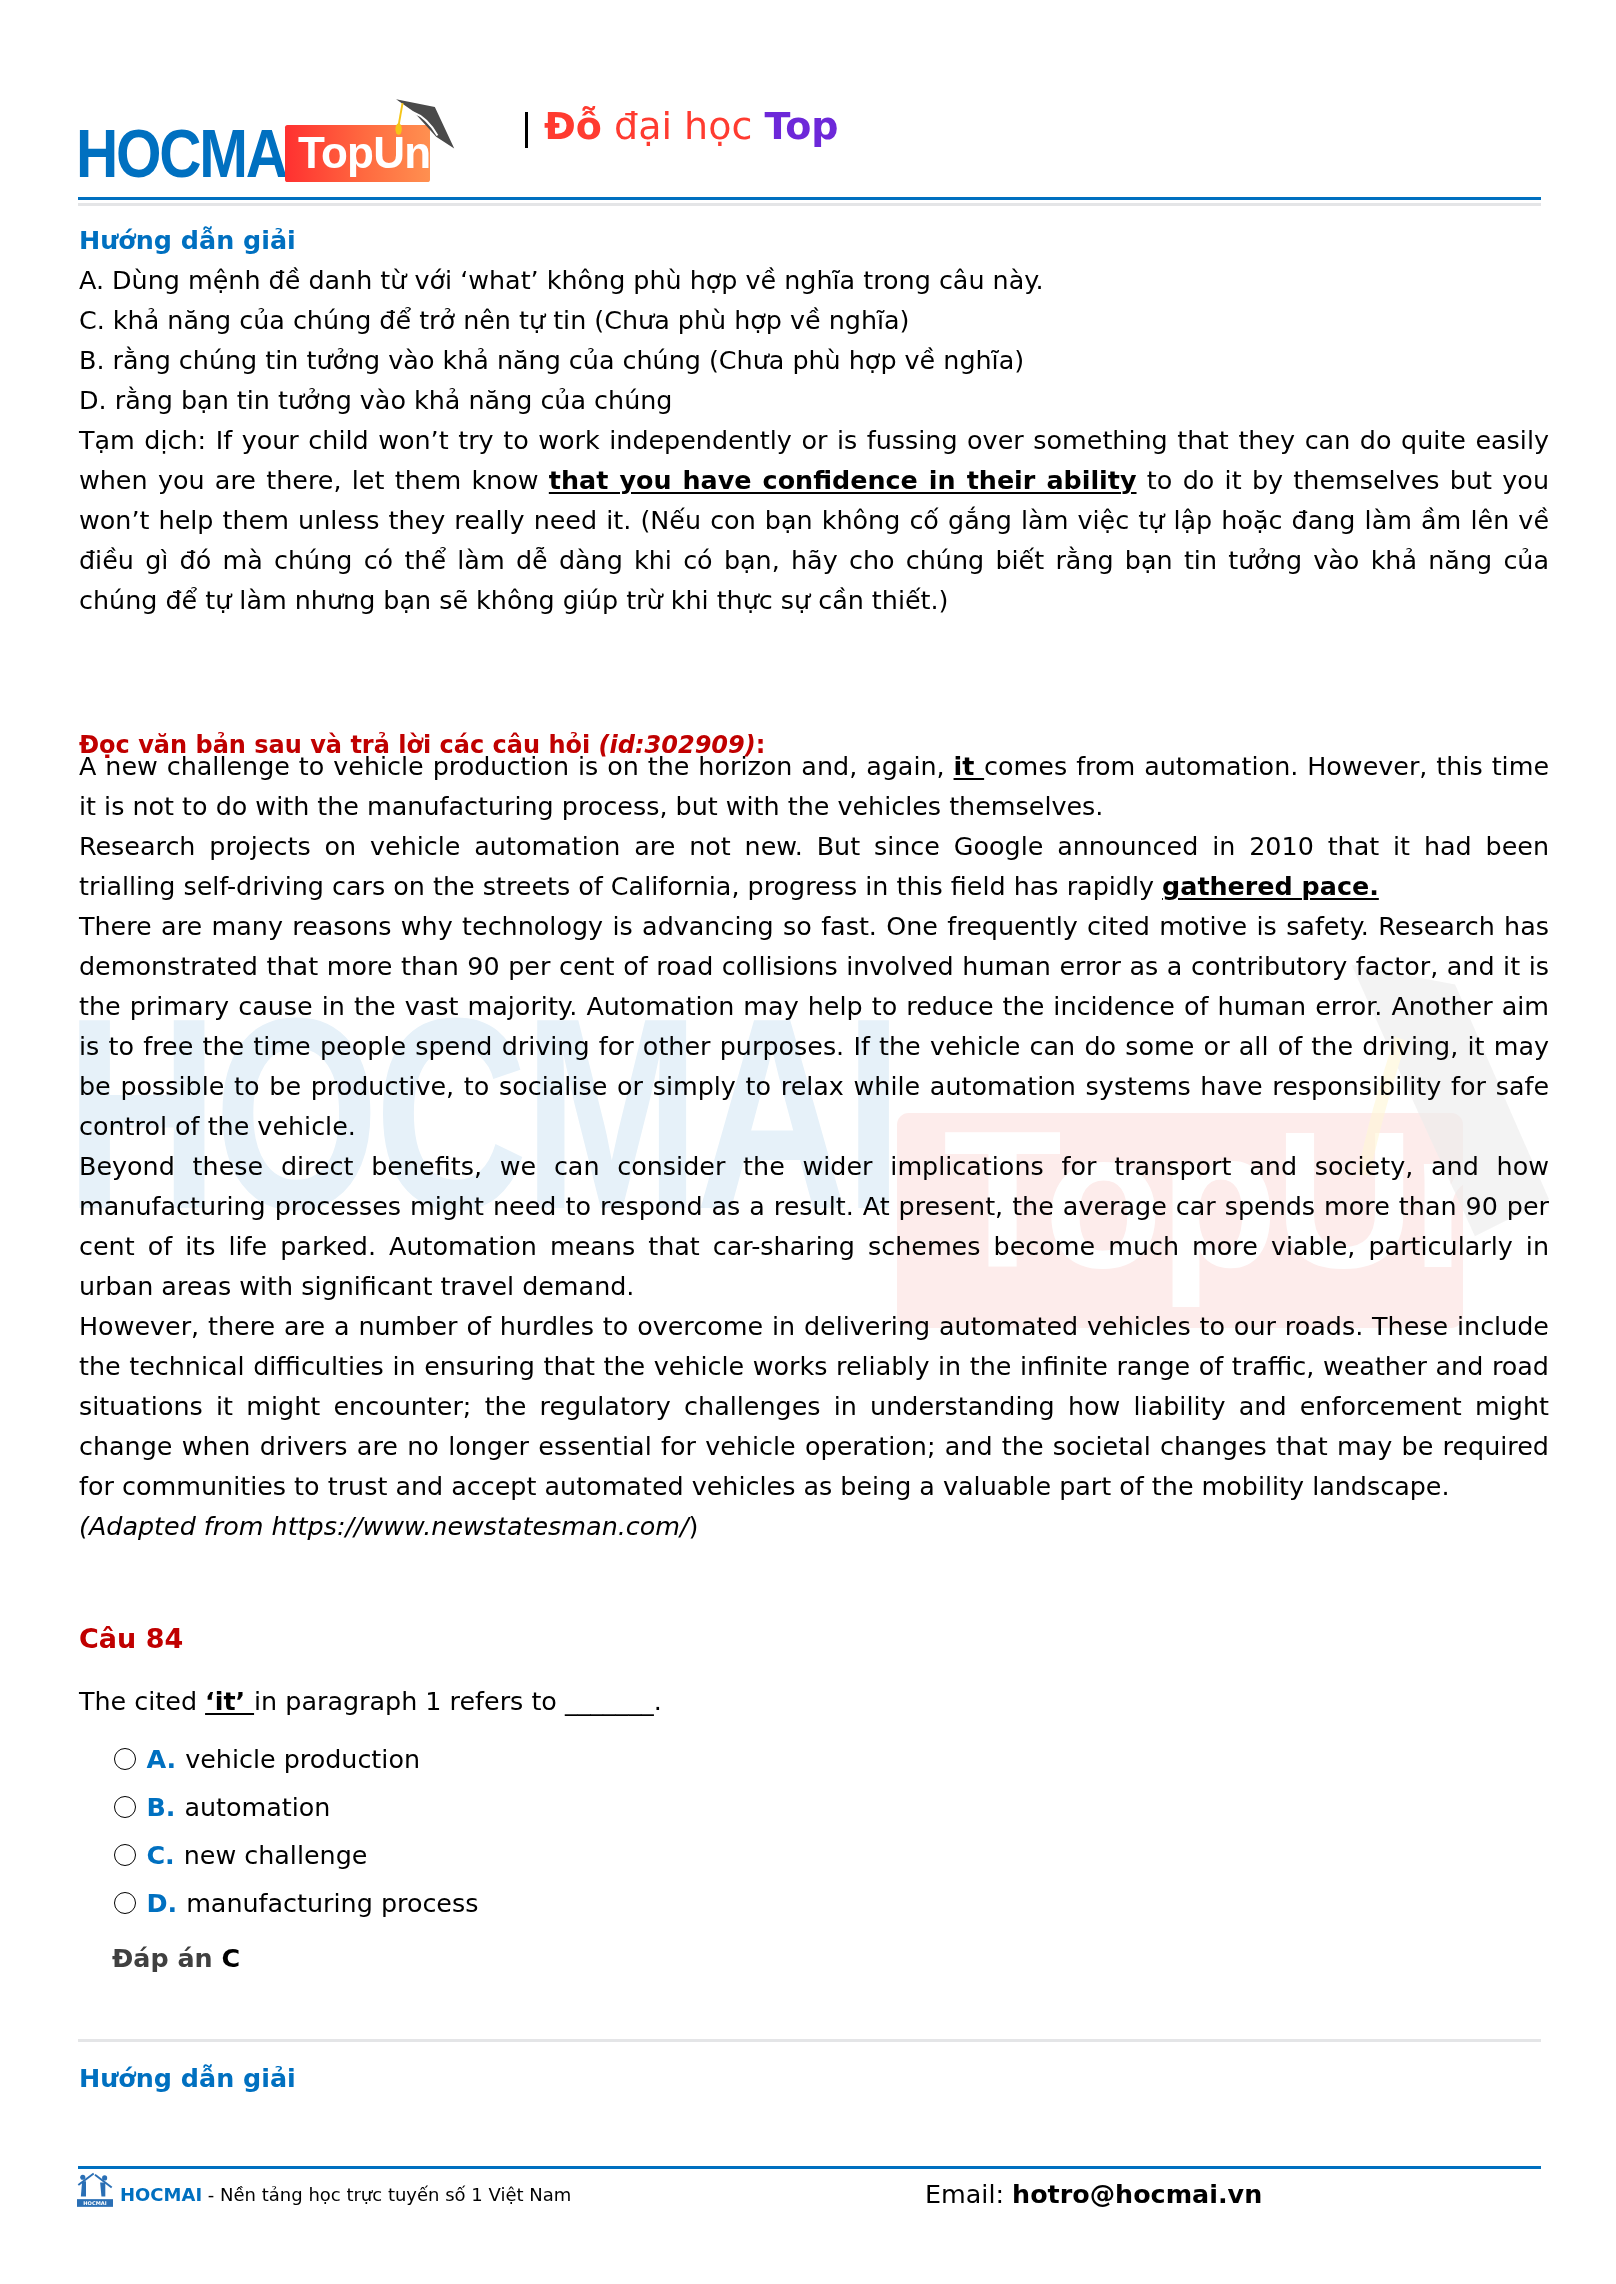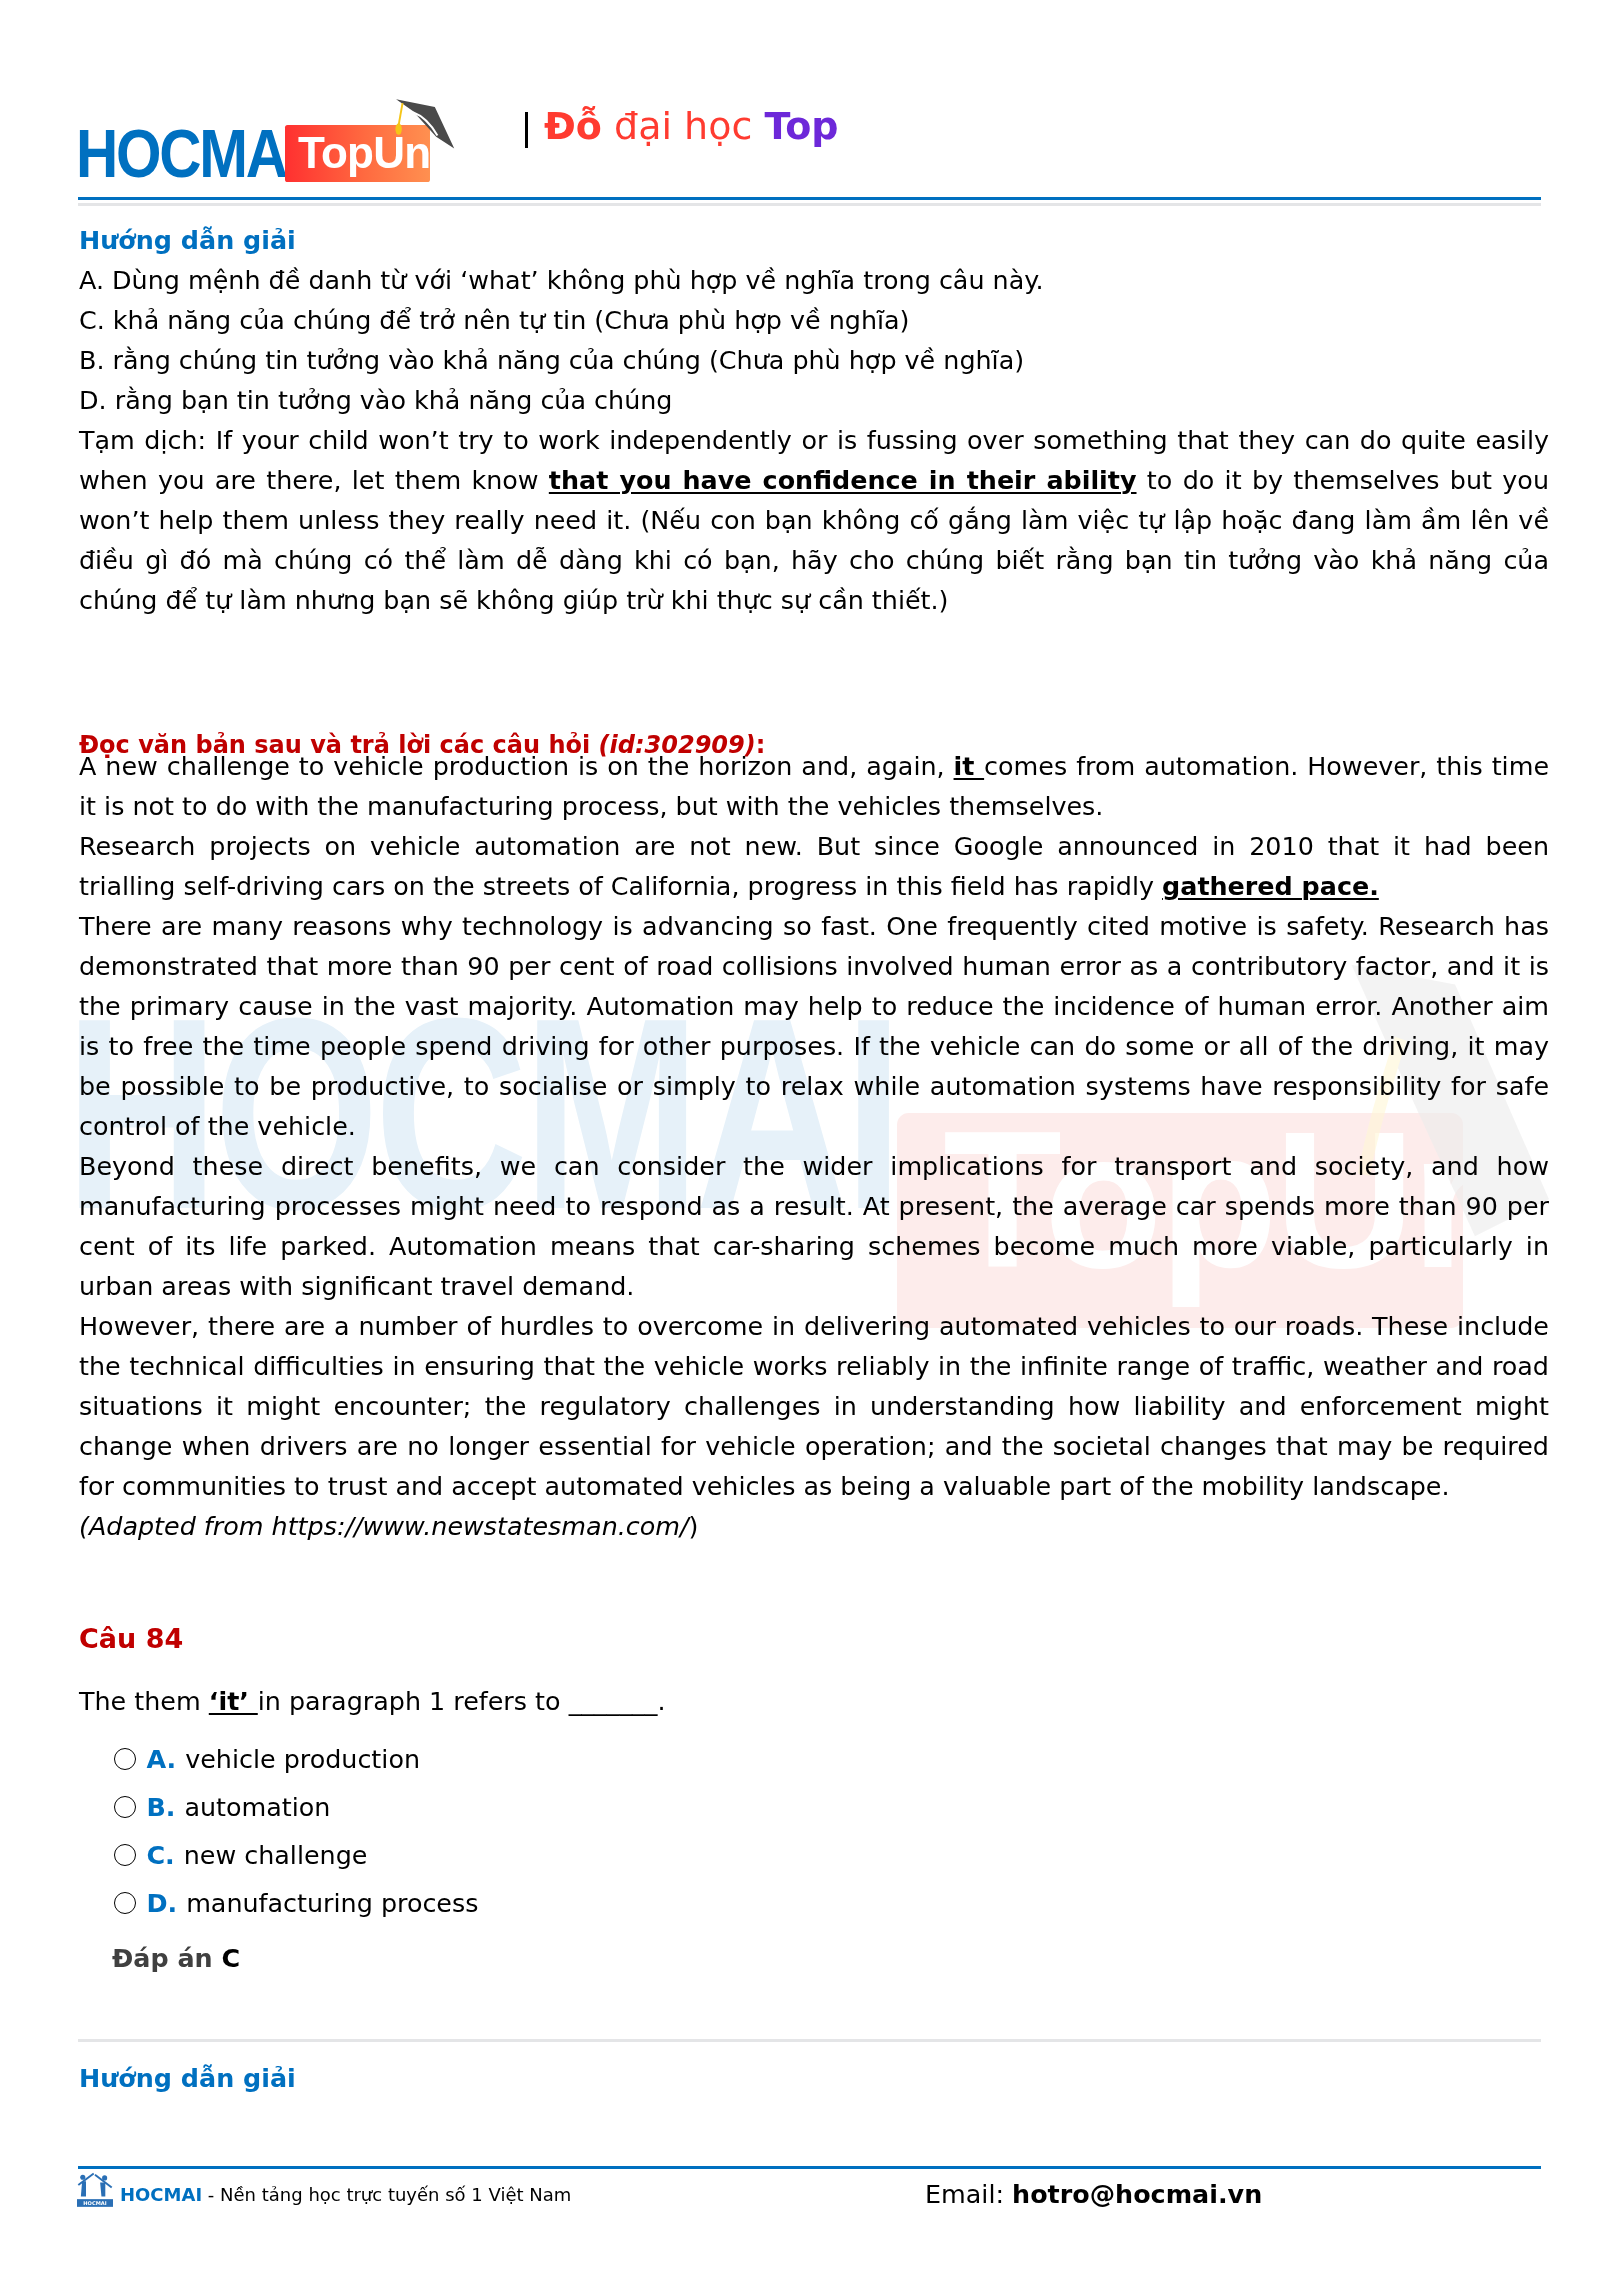--- a/index.html
+++ b/index.html
@@ -108,21 +108,21 @@
 <div class="txt just" style="top:746px">
   <div><span>A new challenge to vehicle production is on the horizon and, again, </span><span class="ul-b">it </span><span>comes from automation. However, this time it is not to do with the manufacturing process, but with the vehicles themselves.</span></div>
   <div><span>Research projects on vehicle automation are not new. But since Google announced in 2010 that it had been trialling self-driving cars on the streets of California, progress in this field has rapidly </span><span class="ul-b">gathered pace.</span></div>
   <div>There are many reasons why technology is advancing so fast. One frequently cited motive is safety. Research has demonstrated that more than 90 per cent of road collisions involved human error as a contributory factor, and it is the primary cause in the vast majority. Automation may help to reduce the incidence of human error. Another aim is to free the time people spend driving for other purposes. If the vehicle can do some or all of the driving, it may be possible to be productive, to socialise or simply to relax while automation systems have responsibility for safe control of the vehicle.</div>
   <div>Beyond these direct benefits, we can consider the wider implications for transport and society, and how manufacturing processes might need to respond as a result. At present, the average car spends more than 90 per cent of its life parked. Automation means that car-sharing schemes become much more viable, particularly in urban areas with significant travel demand.</div>
   <div>However, there are a number of hurdles to overcome in delivering automated vehicles to our roads. These include the technical difficulties in ensuring that the vehicle works reliably in the infinite range of traffic, weather and road situations it might encounter; the regulatory challenges in understanding how liability and enforcement might change when drivers are no longer essential for vehicle operation; and the societal changes that may be required for communities to trust and accept automated vehicles as being a valuable part of the mobility landscape.</div>
   <div><span class="italic">(Adapted from https://www.newstatesman.com/</span><span>)</span></div>
 </div>
 
 <div class="q-title">Câu 84</div>
-<div class="q-stem"><span>The them </span><span class="ul-b">‘it’ </span><span>in paragraph 1 refers to _______.</span></div>
+<div class="q-stem"><span>The cited </span><span class="ul-b">‘it’ </span><span>in paragraph 1 refers to _______.</span></div>
 
 <div class="opts">
   <div class="opt">
     <span class="radio"></span>
     <span class="opt-key">A.</span>
     <span>vehicle production</span>
   </div>
   <div class="opt">
     <span class="radio"></span>
     <span class="opt-key">B.</span>

